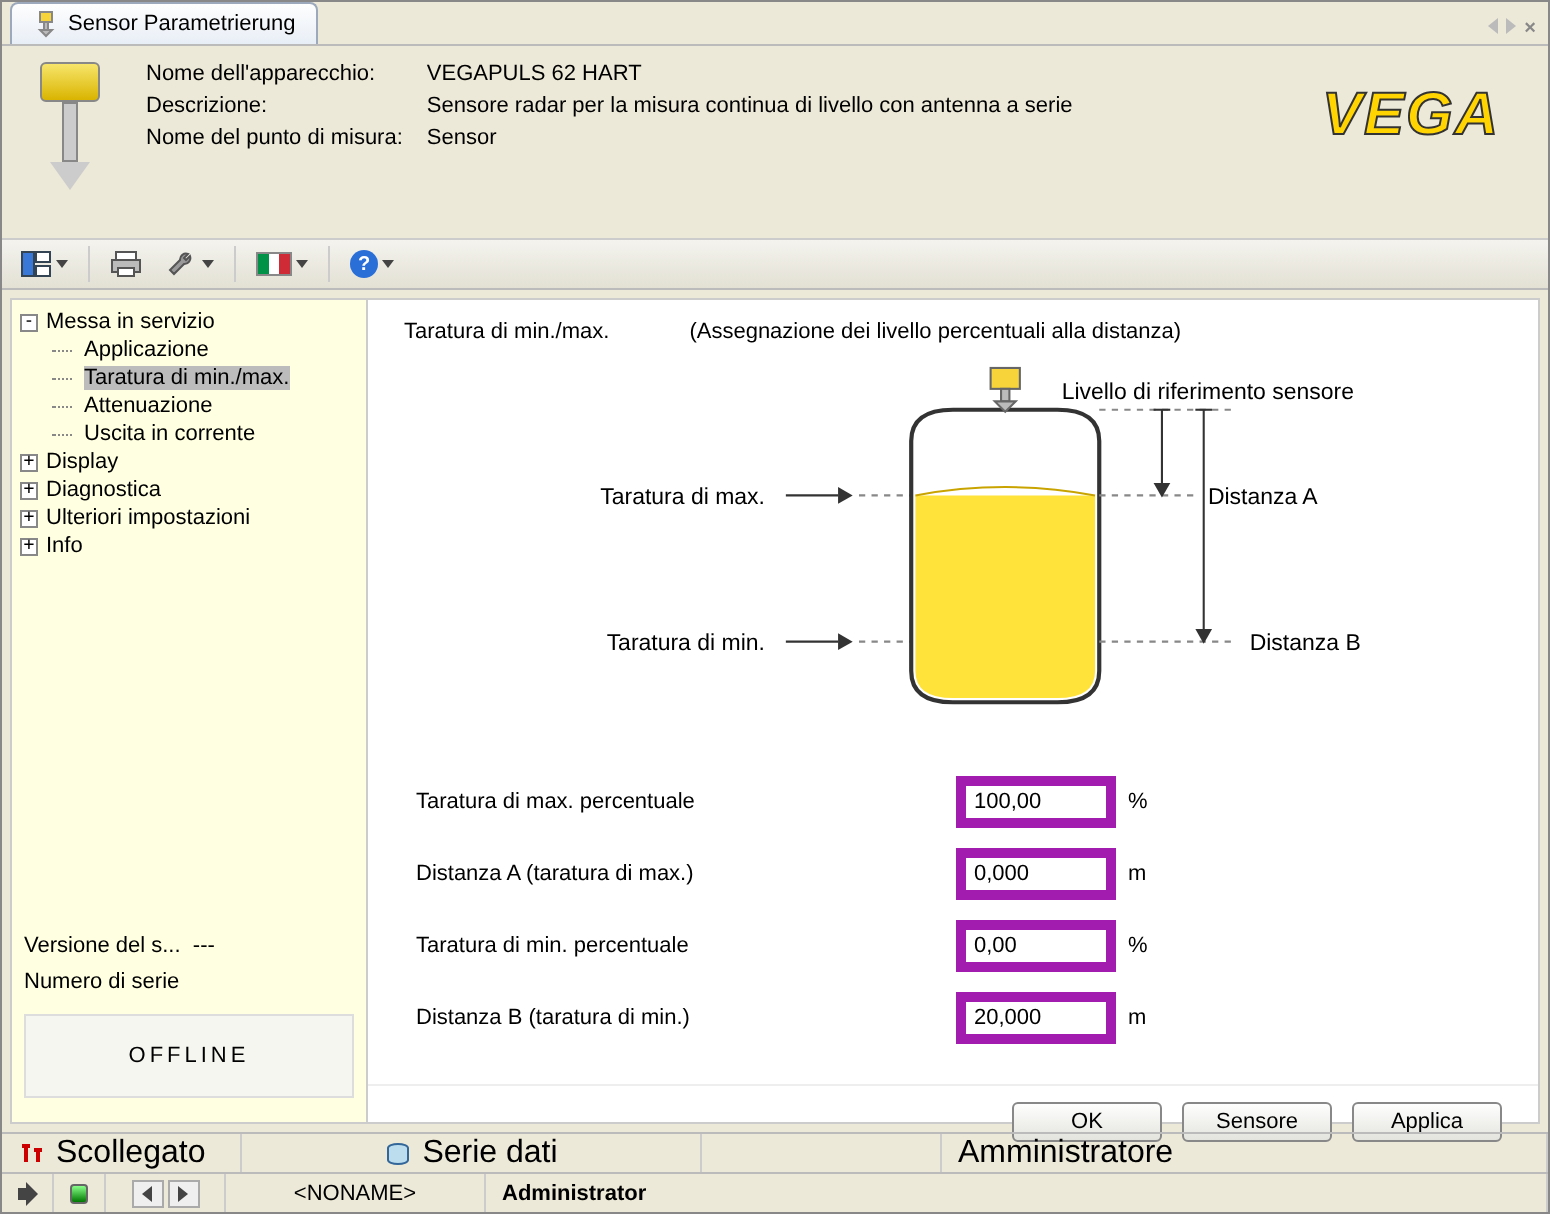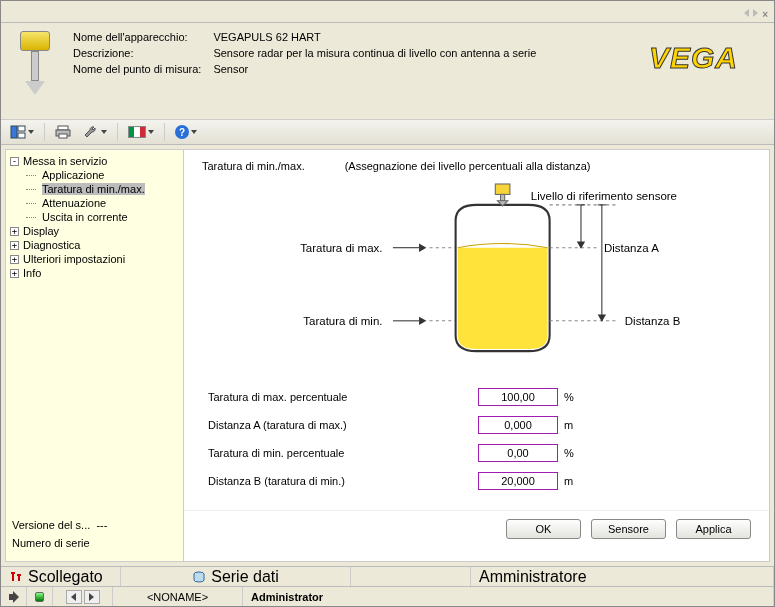--- a/index.html
+++ b/index.html
@@ -5,21 +5,21 @@
   * { box-sizing: border-box; font-family: Tahoma, Arial, sans-serif; }
   body { margin: 0; padding: 0; background: #ece9d8; width: 775px; height: 607px; overflow: hidden; font-size: 11px; }
   .window { width: 775px; height: 607px; border: 1px solid #888; background: #ece9d8; display: flex; flex-direction: column; }
   .tabbar { height: 22px; background: #ece9d8; display: flex; align-items: flex-end; border-bottom: 1px solid #bbb; padding-left: 4px; }
   .tab { display: flex; align-items: center; gap: 4px; padding: 3px 10px; border: 1px solid #9ca9bc; border-bottom: none; border-radius: 4px 4px 0 0; background: linear-gradient(#fefefe,#e8eef6); font-size: 11px; }
   .tab .icon { width: 14px; height: 14px; }
   .tabbar-right { margin-left: auto; display:flex; gap:4px; padding:2px 6px; color:#888; font-size:10px;}
   .tri { width:0;height:0;border-top:4px solid transparent;border-bottom:4px solid transparent;}
   .tri.left{border-right:5px solid #bbb;}
   .tri.right{border-left:5px solid #bbb;}
-  .header { display: flex; padding: 8px 26px 10px 14px; align-items: flex-start; gap: 18px; background:#ece9d8; }
+  .header { display: flex; padding: 8px 14px 10px 14px; align-items: flex-start; gap: 18px; background:#ece9d8; }
   .sensor-img { width: 40px; height: 78px; position: relative; }
   .sensor-top { width: 30px; height: 20px; background: linear-gradient(#f7e56b,#d9b400); border: 1px solid #888; border-radius: 3px; margin-left:5px;}
   .sensor-mid { width: 8px; height: 30px; background:#ccc; border:1px solid #888; margin:0 auto;}
   .sensor-bot { width:0;height:0;border-left:10px solid transparent;border-right:10px solid transparent;border-top:14px solid #ccc;margin:0 auto;}
   .hdr-labels { display: grid; grid-template-columns: auto auto; column-gap: 12px; row-gap: 4px; font-size:11px; }
   .hdr-labels .lab { color: #000; }
   .hdr-labels .val { color: #000; }
   .logo { margin-left: auto; font-size: 30px; font-weight: bold; font-style: italic; color: #ffd400; -webkit-text-stroke: 1px #333; letter-spacing: 1px; padding-right: 10px; padding-top:10px;}
   .toolbar { height: 26px; border-top: 1px solid #ccc; border-bottom: 1px solid #bbb; display: flex; align-items: center; padding: 0 4px; gap: 2px; background: linear-gradient(#f4f3ee,#e3e1d4); }
   .tbtn { display:flex; align-items:center; gap:2px; padding: 2px 4px; border:1px solid transparent; border-radius:3px; cursor:pointer; }
@@ -38,40 +38,48 @@
   .tree-info { margin-top:auto; padding:6px; font-size:11px;}
   .tree-info div { margin-bottom:6px; }
   .offline { margin-top:10px; text-align:center; border:1px solid #ddd; background:#f6f6f0; padding:14px 0; font-size:11px; letter-spacing:2px;}
   .content { flex:1; display:flex; flex-direction:column; }
   .content-head { display:flex; gap:40px; padding:10px 18px 6px 18px; font-size:11px; }
   .diagram { flex:0 0 auto; height:200px; position:relative; }
   .diagram svg { width:100%; height:200px;}
   .form { padding: 10px 24px; }
   .form-row { display:flex; align-items:center; margin-bottom:10px; }
   .form-row .flab { width: 270px; font-size:11px; }
-  .form-row input { width:80px; text-align:center; padding:2px 4px; border:1px solid #a21caf; font-size:11px;}
+  .form-row input { width:80px; text-align:left; padding:2px 4px; border:5px solid #a21caf; font-size:11px;}
   .form-row .unit { margin-left:6px; font-size:11px; width:14px;}
   .btnrow { display:flex; justify-content:flex-end; gap:10px; padding:8px 18px 10px; border-top:1px solid #eee;}
   .btn { min-width:75px; padding:3px 12px; border:1px solid #888; background:linear-gradient(#fefefe,#e4e4de); font-size:11px; cursor:pointer; border-radius:3px;}
   .statusbar { height:20px; border-top:1px solid #bbb; display:flex; align-items:center; font-size:16px;}
   .statusbar > div { border-right:1px solid #ccc; padding:0 8px; height:100%; display:flex; align-items:center; gap:5px;}
   .statusbar2 { height:20px; border-top:1px solid #bbb; display:flex; align-items:center; font-size:11px;}
   .statusbar2 > div { border-right:1px solid #ccc; padding:0 8px; height:100%; display:flex; align-items:center; gap:5px;}
   .led { width:10px;height:10px;border:1px solid #666;background:linear-gradient(#8f8,#070);border-radius:2px;}
   .sb-btn { width:16px;height:14px;border:1px solid #aaa;background:#efefef;display:flex;align-items:center;justify-content:center;}
   .speaker{width:12px;height:12px;position:relative;}
   .speaker::before{content:'';position:absolute;left:0;top:3px;width:4px;height:6px;background:#444;}
   .speaker::after{content:'';position:absolute;left:4px;top:0;width:0;height:0;border-top:6px solid transparent;border-bottom:6px solid transparent;border-left:6px solid #444;}
   svg text { font-family: Tahoma, Arial, sans-serif; }
 </style>
 </head>
 <body>
 
 <div class="window">
   <div class="tabbar">
+    <div class="tab">
+      <svg class="icon" viewBox="0 0 14 14">
+          <rect x="4" y="1" width="6" height="5" fill="#f7d53a" stroke="#888"></rect>
+          <rect x="6" y="6" width="2" height="4" fill="#bbb" stroke="#888"></rect>
+          <polygon points="4,10 10,10 7,13" fill="#bbb" stroke="#888"></polygon>
+        </svg>
+      <span>Sensor Parametrierung</span>
+    </div>
     <div class="tabbar-right">
       <div class="tri left"></div>
       <div class="tri right"></div>
       <span style="font-weight:bold;">×</span>
     </div>
   </div>
 
   <div class="header">
     <div class="sensor-img">
       <div class="sensor-top"></div>
@@ -156,20 +164,21 @@
             <span class="lbl">Ulteriori impostazioni</span>
           </div>
           <div class="tnode">
             <div class="box">+</div>
             <span class="lbl">Info</span>
           </div>
         </div>
       <div class="tree-info">
         <div><span>Versione del s...</span>&nbsp;&nbsp;<span>---</span></div>
         <div><span>Numero di serie</span></div>
+        <div class="offline">OFFLINE</div>
       </div>
     </div>
 
     <div class="content">
       <div class="content-head">
         <span>Taratura di min./max.</span>
         <span>(Assegnazione dei livello percentuali alla distanza)</span>
       </div>
       <div class="diagram">
         <svg viewBox="0 0 560 190">

